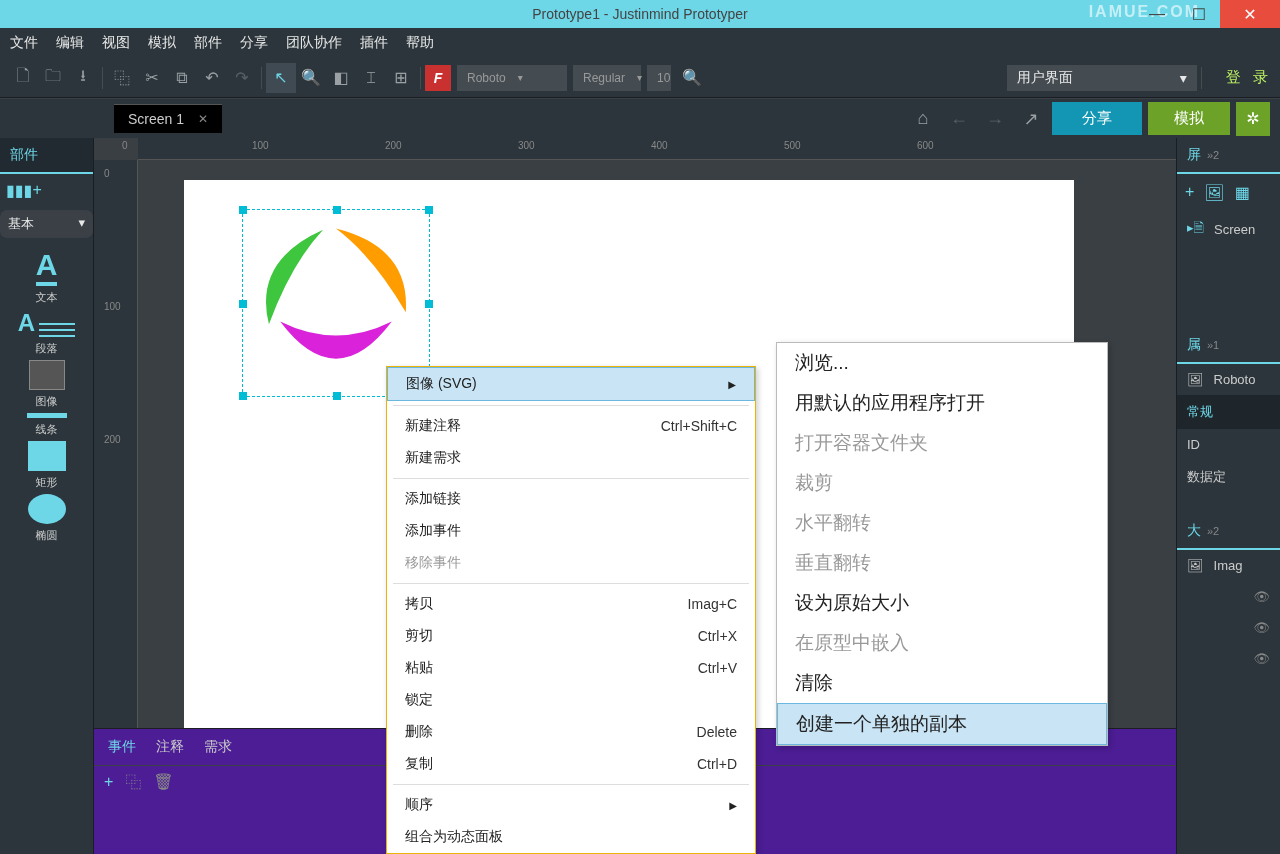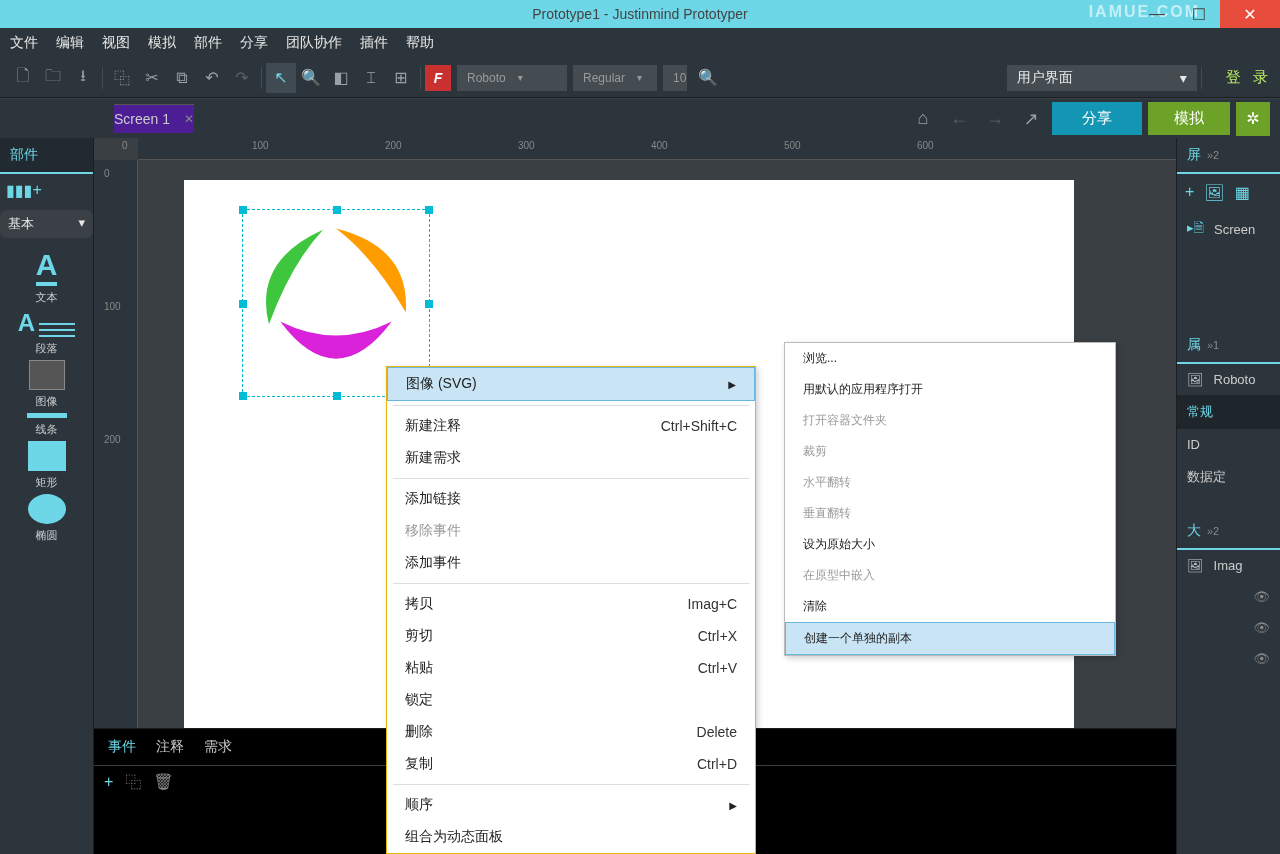--- a/index.html
+++ b/index.html
@@ -19,21 +19,21 @@
 .tool-ico { width: 30px; height: 30px; display: flex; align-items: center; justify-content: center; color: #9aa0a4; font-size: 16px; }
 .tool-sep { width: 1px; height: 22px; background: #444c52; margin: 0 4px; }
 .tool-active { background: #3f4a52; color: #6dd7e8; }
 .font-box { height: 26px; background: #444c52; color: #999; padding: 0 10px; font-size: 12px; display: flex; align-items: center; margin-right: 6px; }
 .font-drop::after { content:"▾"; margin-left: 12px; font-size: 10px; }
 .red-f { width: 26px; height: 26px; background: #c93030; color: #fff; display: flex; align-items: center; justify-content: center; font-style: italic; font-weight: bold; font-size: 14px; margin-right: 6px; }
 .ui-drop { width: 190px; height: 26px; background: #444c52; color: #e8e8e8; display:flex; align-items:center; padding:0 10px; font-size: 14px; justify-content: space-between; margin-left: 12px; }
 .login-btn { color: #bef264; font-size: 15px; letter-spacing: 4px; margin-left: 20px; }
 
 .subbar { height: 40px; background: #2b353b; display: flex; align-items: center; padding-left: 114px; border-top: 1px solid #3a4046; }
-.tab { background: #4c1d95; color: #ccc; padding: 6px 0; font-size: 14px; border-top: 1px solid #555; display:flex; align-items:center; }
+.tab { background: #000000; color: #ccc; padding: 6px 14px; font-size: 14px; border-top: 1px solid #555; display:flex; align-items:center; }
 .tab-close { margin-left: 14px; color: #888; font-size: 12px; }
 .subbar-right { margin-left: auto; display: flex; align-items: center; padding-right: 10px; gap: 6px; }
 .nav-ico { width: 30px; height: 30px; display:flex; align-items:center; justify-content:center; color:#9aa0a4; font-size: 18px; }
 .share-btn { background: #1296b3; color: #fff; padding: 7px 30px; font-size: 15px; }
 .simulate-btn { background: #6ba227; color: #fff; padding: 7px 26px; font-size: 15px; }
 .gear-btn { background: #6ba227; color: #fff; width: 34px; height: 34px; display:flex; align-items:center; justify-content:center; }
 
 .content { display: flex; height: calc(100% - 138px); position: relative; }
 
 .left-panel { width: 94px; background: #2b353b; border-right: 1px solid #1a1e22; }
@@ -56,21 +56,21 @@
 .ruler-h { position: absolute; top: 0; left: 44px; right: 0; height: 22px; background: #2b353b; }
 .ruler-h::before { content:""; position:absolute; bottom:0; left:0; right:0; height:1px; background:#555; }
 .ruler-num { position: absolute; top: 2px; color: #888; font-size: 10px; }
 .ruler-v { position: absolute; top: 22px; left: 0; width: 44px; bottom: 0; background: #2b353b; border-right: 1px solid #555; }
 .ruler-vnum { position: absolute; left: 10px; color: #888; font-size: 10px; }
 .canvas { position: absolute; top: 42px; left: 90px; width: 890px; height: 560px; background: #fff; }
 .selection { position: absolute; border: 1px dashed #00bcd4; }
 .sel-handle { width: 8px; height: 8px; background: #00bcd4; position: absolute; }
 .logo-shape { position: absolute; }
 
-.bottom-panel-bar { position: absolute; bottom: 0; left: 0; right: 0; height: 126px; background: #000000; border-top: 1px solid #1a1e22; }
+.bottom-panel-bar { position: absolute; bottom: 0; left: 0; right: 0; height: 126px; background: #4c1d95; border-top: 1px solid #1a1e22; }
 .bp-tabs { height: 36px; display:flex; align-items:center; padding: 0 14px; gap: 20px; }
 .bp-tab { color: #ccc; font-size: 14px; }
 .bp-tab.active { color: #6dd7e8; }
 .bp-toolbar { height: 32px; display:flex; align-items:center; padding:0 10px; gap:12px; border-top:1px solid #3a4046; }
 .bp-add { color: #6dd7e8; font-size: 16px; }
 
 .right-panel { width: 104px; background: #2b353b; border-left: 1px solid #1a1e22; overflow:hidden; }
 .rp-title { color: #6dd7e8; font-size: 14px; padding: 8px 10px; border-bottom: 2px solid #6dd7e8; display:flex; align-items:center; }
 .rp-title .sub { color:#888; font-size:11px; margin-left:6px; }
 .rp-row { display:flex; align-items:center; padding: 8px 10px; gap: 10px; color:#ccc; font-size: 13px; white-space:nowrap;}
@@ -78,21 +78,21 @@
 .rp-ico { color:#6dd7e8; font-size: 16px; }
 
 .context-menu { position: absolute; background: #fff; border: 1px solid #eab308; box-shadow: 2px 2px 6px rgba(0,0,0,0.2); font-size: 14px; z-index: 100; margin-top: 24px; }
 .ctx-item { padding: 7px 18px; display:flex; justify-content: space-between; align-items:center; color: #222; min-width: 330px; }
 .ctx-item.disabled { color: #999; }
 .ctx-item.highlighted { background: #c9e4f4; border: 1px solid #6ab8e0; }
 .ctx-sep { height: 1px; background: #ddd; margin: 4px 6px; }
 .ctx-arrow { color: #222; font-size: 10px; }
 .ctx-shortcut { color: #333; }
 
-.submenu { position: absolute; background: #fff; border: 1px solid #bbb; box-shadow: 2px 2px 6px rgba(0,0,0,0.2); font-size: 12px; z-index: 101; min-width: 280px; margin-left: 8px;}
+.submenu { position: absolute; background: #fff; border: 1px solid #bbb; box-shadow: 2px 2px 6px rgba(0,0,0,0.2); font-size: 19px; z-index: 101; min-width: 280px;}
 </style>
 </head>
 <body>
 
 <div class="titlebar">
   <div class="titlebar-title">Prototype1 - Justinmind Prototyper</div>
   <div class="watermark">IAMUE.COM</div>
   <div class="window-controls">
     <div class="win-btn">—</div>
     <div class="win-btn">☐</div>
@@ -124,21 +124,21 @@
   <div class="tool-ico" style="opacity:0.4">↷</div>
   <div class="tool-sep"></div>
   <div class="tool-ico tool-active">↖</div>
   <div class="tool-ico">🔍</div>
   <div class="tool-ico">◧</div>
   <div class="tool-ico">⌶</div>
   <div class="tool-ico">⊞</div>
   <div class="tool-sep"></div>
   <div class="red-f">F</div>
   <div class="font-box font-drop" style="width:110px">Roboto</div>
-  <div class="font-box font-drop" style="width:84px">Regular</div>
+  <div class="font-box font-drop" style="width:68px">Regular</div>
   <div class="font-box" style="width:24px">10</div>
   <div class="tool-ico">🔍</div>
   <div style="flex:1"></div>
   <div class="ui-drop">
       <span>用户界面</span>
       <span>▾</span>
     </div>
   <div class="tool-sep"></div>
   <span class="login-btn">登 录</span>
 </div>
@@ -304,25 +304,25 @@
       <span>新建注释</span>
       <span class="ctx-shortcut">Ctrl+Shift+C</span>
     </div>
   <div class="ctx-item">
       <span>新建需求</span>
     </div>
   <div class="ctx-sep"></div>
   <div class="ctx-item">
       <span>添加链接</span>
     </div>
+  <div class="ctx-item">
+      <span>添加事件</span>
+    </div>
   <div class="ctx-item disabled">
       <span>移除事件</span>
-    </div>
-  <div class="ctx-item">
-      <span>添加事件</span>
     </div>
   <div class="ctx-sep"></div>
   <div class="ctx-item">
       <span>拷贝</span>
       <span class="ctx-shortcut">Imag+C</span>
     </div>
   <div class="ctx-item">
       <span>剪切</span>
       <span class="ctx-shortcut">Ctrl+X</span>
     </div>

